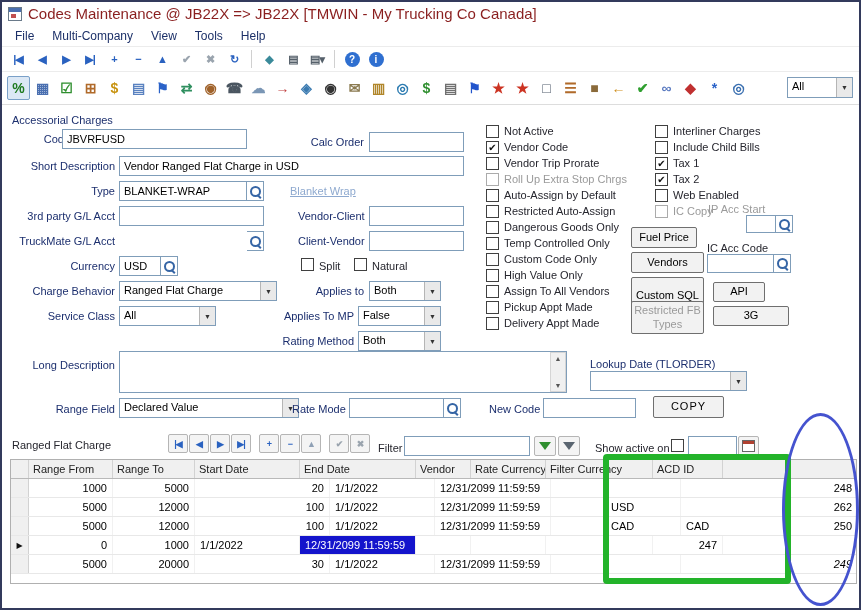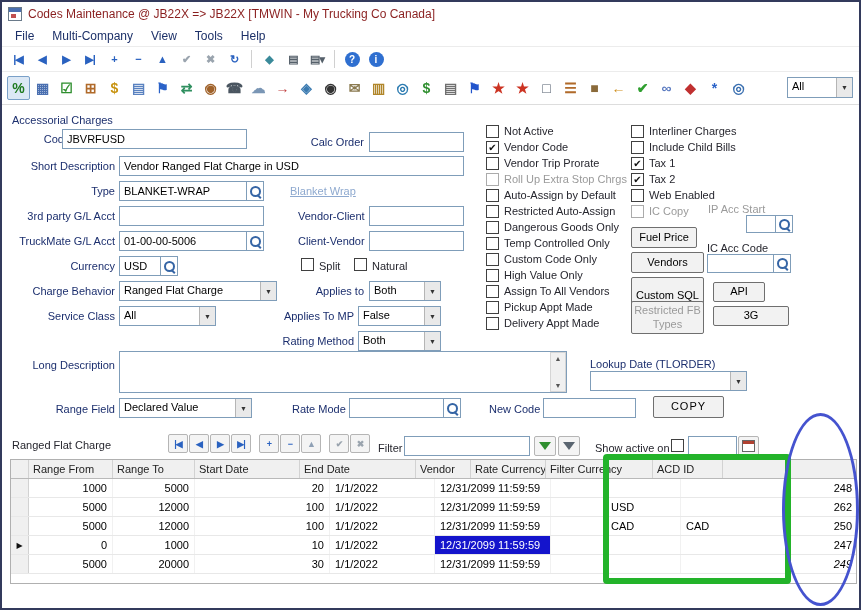--- a/index.html
+++ b/index.html
@@ -1,20 +1,20 @@
 <!DOCTYPE html>
 <html style="--sel-color: #1414cc; --green: #23b32a; --blue: #4553cf; --title-color: #8a1f1f; --menu-color: #1c3068; --label-color: #1c2f6e; --link-color: #8ea9cf;"><head>
 <meta charset="utf-8">
 <style>
 *{margin:0;padding:0;box-sizing:border-box}
 body{background:#ffffff;font-family:"Liberation Sans",sans-serif}
 .win{position:relative;width:861px;height:610px;background:#fff;border:2px solid #333a5c;font-family:"Liberation Sans",sans-serif;font-size:11px;color:#111;overflow:hidden}
 
 .titlebar{position:absolute;left:0;top:0;right:0;height:23px;display:flex;align-items:center;gap:6px;padding:0 6px}
-.title{color:var(--title-color,#8a1f1f);font-size:12px;white-space:nowrap}
+.title{color:var(--title-color,#8a1f1f);font-size:15px;white-space:nowrap}
 .app-ico{width:14px;height:14px;border:1px solid #6a7a8a;background:#fff;position:relative;flex:0 0 auto}
 .app-ico::before{content:"";position:absolute;left:0;top:0;right:0;height:4px;background:#4a6fb0}
 .app-ico::after{content:"";position:absolute;left:2px;bottom:2px;width:5px;height:4px;background:#c05050}
 .menubar{position:absolute;left:0;top:23px;right:0;height:21px;display:flex;align-items:center;padding-left:4px}
 .menu-item{color:var(--menu-color,#1c3068);font-size:12px;padding:2px 9px;cursor:default;white-space:nowrap}
 
 .toolbar{position:absolute;left:0;right:0;display:flex;align-items:center;padding-left:5px}
 .tb1{top:44px;height:26px;border-top:1px solid #ececec;border-bottom:1px solid #ececec;gap:2px}
 .tb2{top:70px;height:33px;border-bottom:1px solid #ddd;gap:1px}
 .tbtn{width:22px;height:20px;display:flex;align-items:center;justify-content:center;font-size:11px;font-weight:bold;letter-spacing:-1px;border:1px solid transparent}
@@ -256,21 +256,20 @@
       <span class="mag"></span>
     </span>
   <span class="link" style="left:288px;top:183px">Blanket Wrap</span>
 
   <span class="lbl r" style="left:8px;top:208px;width:105px">3rd party G/L Acct</span>
   <input class="fld" style="left: 117px; top: 204px; width: 145px;" value="">
   <span class="lbl r" style="left:296px;top:208px;width:66px">Vendor-Client</span>
   <input class="fld" style="left: 367px; top: 204px; width: 95px;" value="">
 
   <span class="lbl r" style="left:8px;top:233px;width:105px">TruckMate G/L Acct</span>
-  <input class="fld" style="left: 117px; top: 229px; width: 128px;" value="01-00-00-5006">
   <span class="magbtn" style="left:245px;top:229px">
       <span class="mag"></span>
     </span>
   <span class="lbl r" style="left:296px;top:233px;width:66px">Client-Vendor</span>
   <input class="fld" style="left: 367px; top: 229px; width: 95px;" value="">
 
   <span class="lbl r" style="left:8px;top:258px;width:105px">Currency</span>
   <input class="fld" style="left: 117px; top: 254px; width: 42px;" value="USD">
   <span class="magbtn" style="left:159px;top:254px">
       <span class="mag"></span>
@@ -315,21 +314,21 @@
     <span class="ldarrow">▼</span>
   </div>
 
   <span class="lbl" style="left:588px;top:356px">Lookup Date (TLORDER)</span>
   <div class="combo" style="left:588px;top:369px;width:157px">
     <span class="combo-val"></span>
     <span class="combo-btn">▼</span>
   </div>
 
   <span class="lbl r" style="left:8px;top:401px;width:105px">Range Field</span>
-  <div class="combo" style="left:117px;top:396px;width:133px">
+  <div class="combo" style="left:117px;top:396px;width:180px">
     <span class="combo-val">Declared Value</span>
     <span class="combo-btn">▼</span>
   </div>
   <span class="lbl r" style="left:290px;top:401px;width:52px">Rate Mode</span>
   <input class="fld" style="left: 347px; top: 396px; width: 95px;" value="">
   <span class="magbtn" style="left:442px;top:396px">
       <span class="mag"></span>
     </span>
   <span class="lbl r" style="left:487px;top:401px;width:50px">New Code</span>
   <input class="fld" style="left: 541px; top: 396px; width: 93px;" value="">
@@ -382,21 +381,21 @@
       </div>
       <div class="cb-row">
         <span class="cb-box"></span>
         <span class="cb-lbl">Pickup Appt Made</span>
       </div>
       <div class="cb-row">
         <span class="cb-box"></span>
         <span class="cb-lbl">Delivery Appt Made</span>
       </div>
     </div>
-  <div class="cb-col" style="left:629px;top:121px">
+  <div class="cb-col" style="left:653px;top:121px">
       <div class="cb-row">
         <span class="cb-box"></span>
         <span class="cb-lbl">Interliner Charges</span>
       </div>
       <div class="cb-row">
         <span class="cb-box"></span>
         <span class="cb-lbl">Include Child Bills</span>
       </div>
       <div class="cb-row">
         <span class="cb-box">✔</span>
@@ -527,21 +526,20 @@
           <div class="g-cell" style="width: 116px;">12/31/2099 11:59:59</div>
           <div class="g-cell" style="width: 55px;"></div>
           <div class="g-cell" style="width: 75px;">CAD</div>
           <div class="g-cell" style="width: 107px;">CAD</div>
           <div class="g-cell num" style="width: 70px;">250</div>
         </div>
         <div class="g-row">
           <div class="g-marker" style="width: 18px;">▶</div>
           <div class="g-cell num" style="width: 84px;">0</div>
           <div class="g-cell num" style="width: 82px;">1000</div>
-          <div class="g-cell num" style="width: 135px;">10</div>
           <div class="g-cell" style="width: 105px;">1/1/2022</div>
           <div class="g-cell sel" style="width: 116px;">12/31/2099 11:59:59</div>
           <div class="g-cell" style="width: 55px;"></div>
           <div class="g-cell" style="width: 75px;"></div>
           <div class="g-cell" style="width: 107px;"></div>
           <div class="g-cell num" style="width: 70px;">247</div>
         </div>
         <div class="g-row">
           <div class="g-marker" style="width: 18px;"></div>
           <div class="g-cell num" style="width: 84px;">5000</div>

